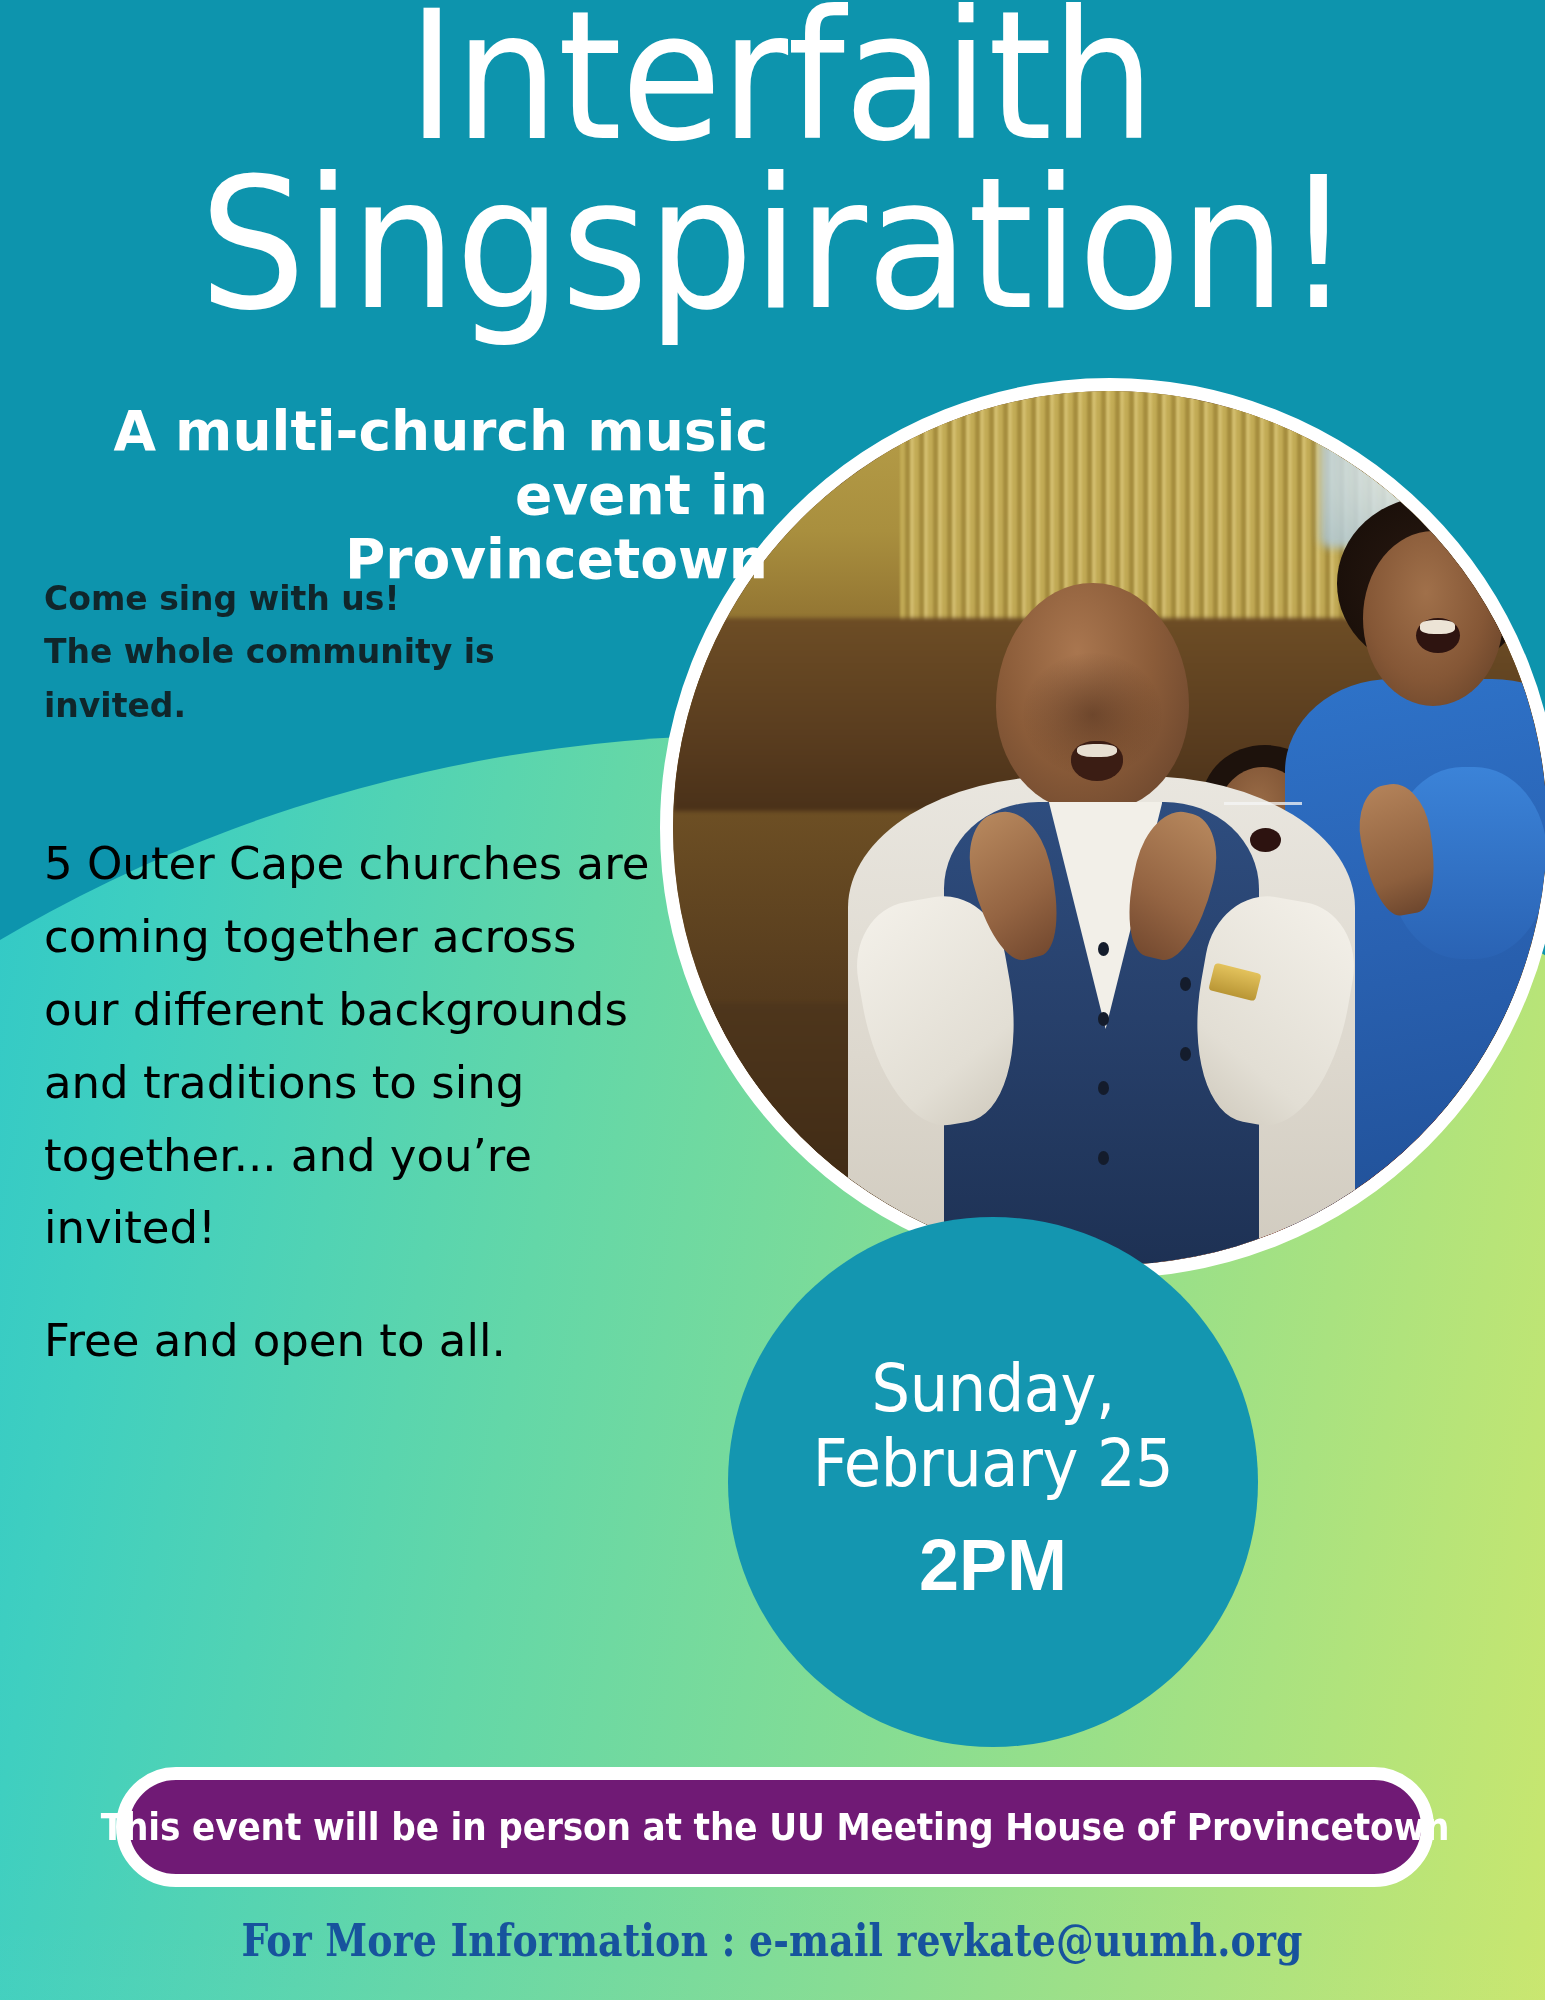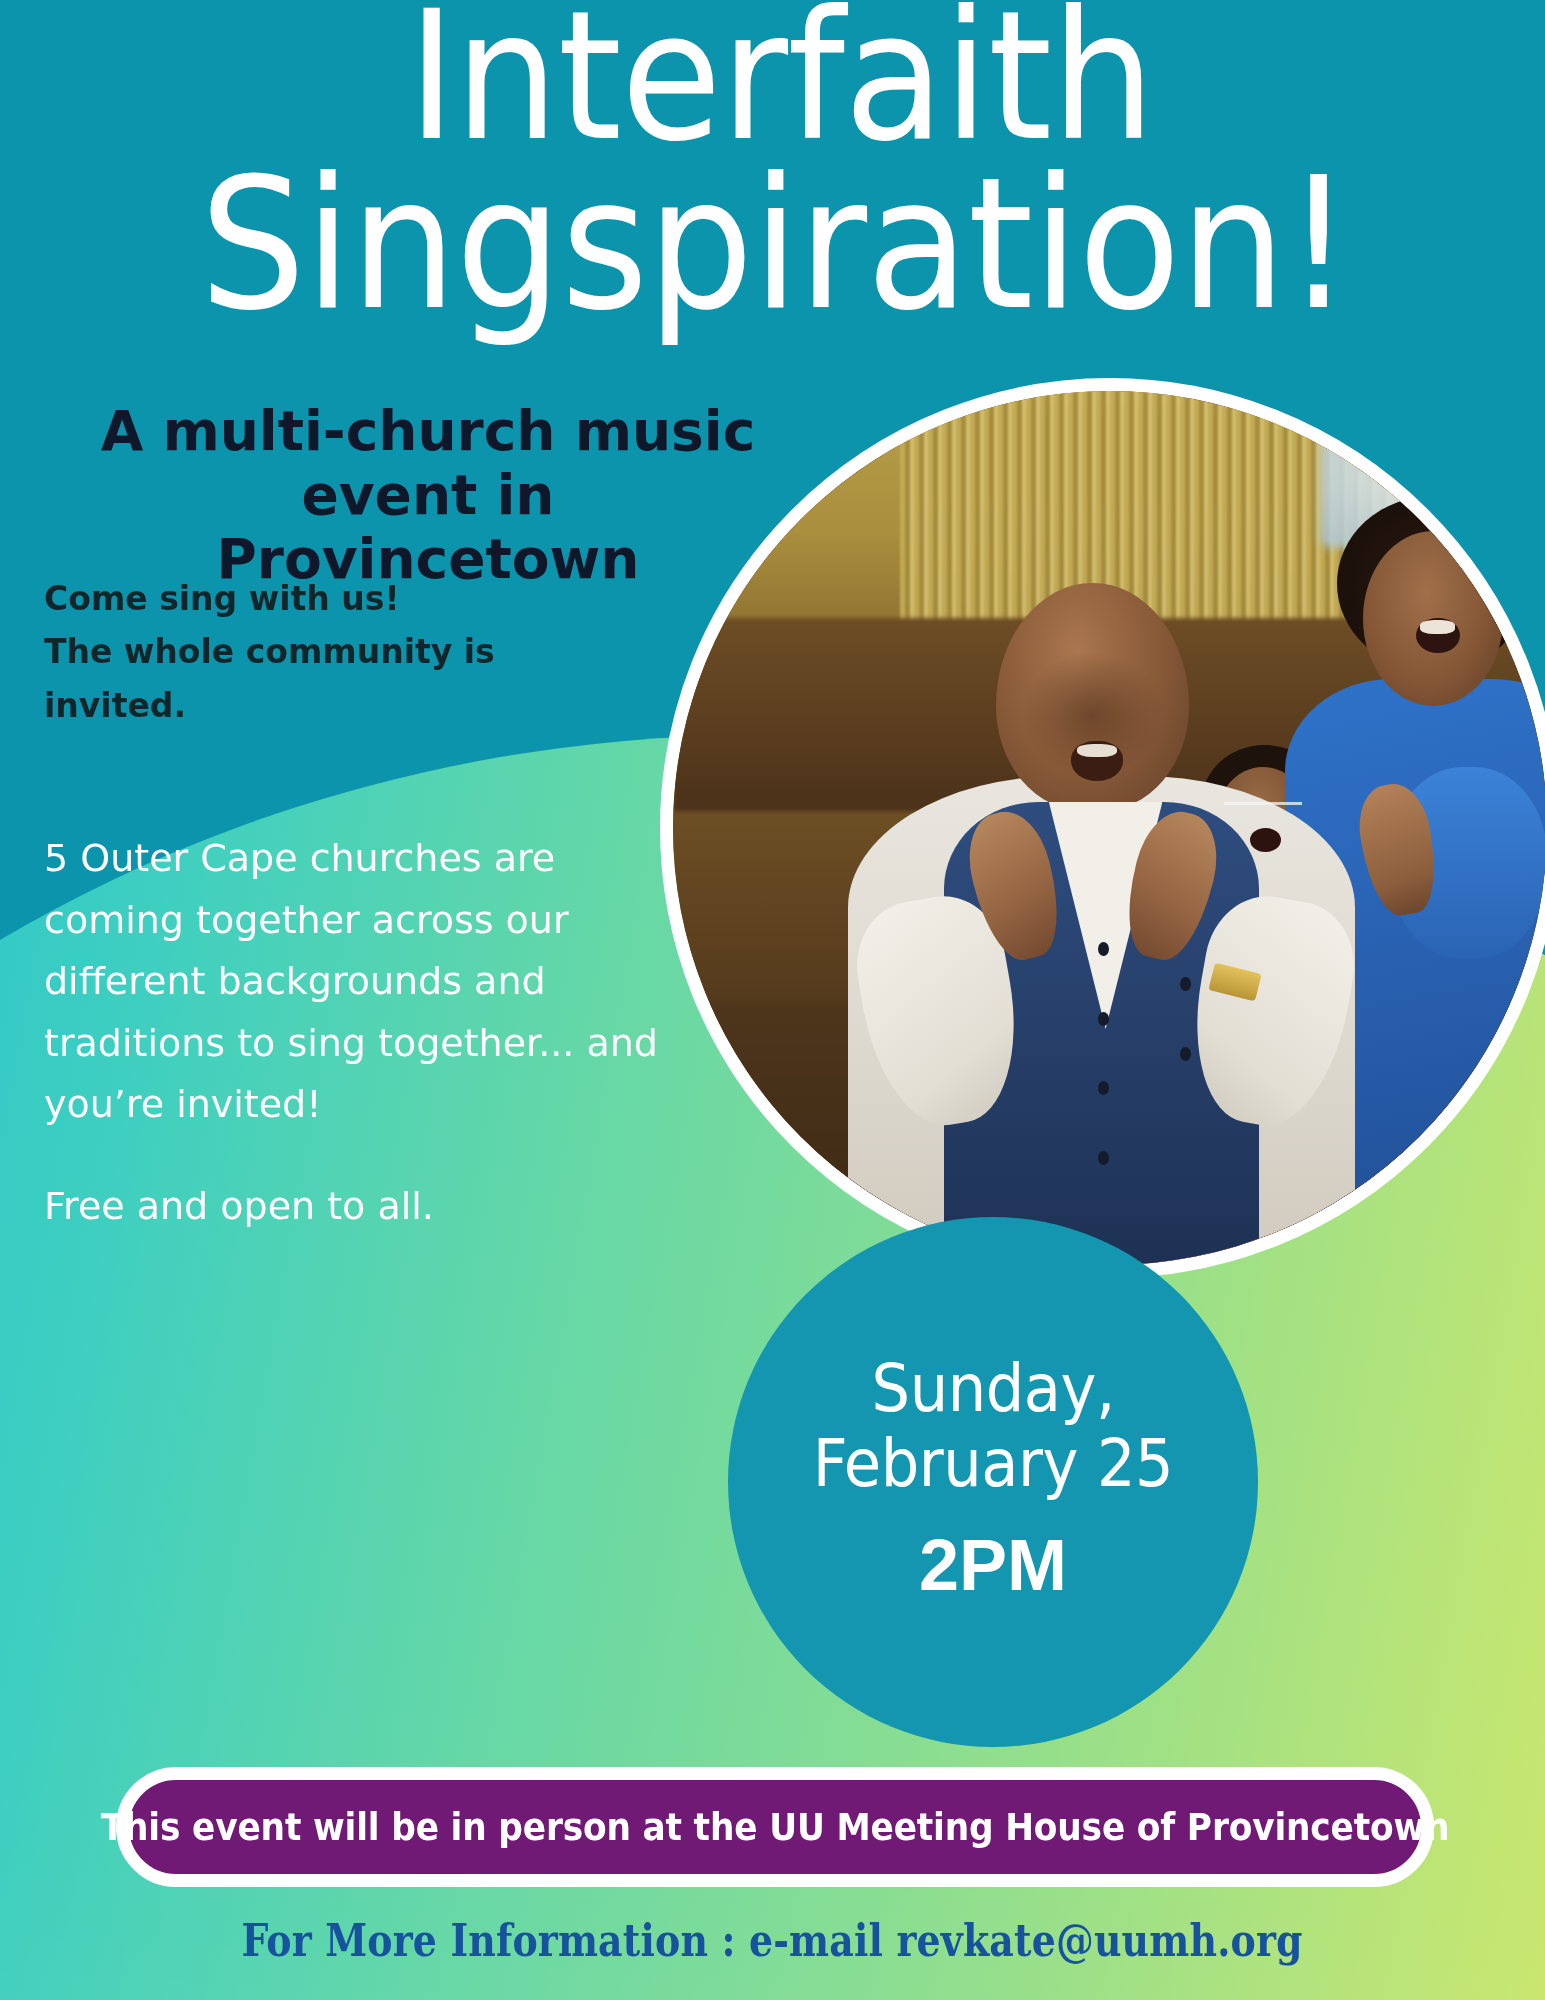--- a/index.html
+++ b/index.html
@@ -64,25 +64,25 @@
   }
   .title .l1{ display:block; font-size:178px; padding-left:18px;}
   .title .l2{ display:block; font-size:182px; padding-left:6px;}
 
   
   .subtitle{
     position:absolute;
     left:88px;
     top:400px;
     width:680px;
-    color:#0f172a;
+    color:#ffffff;
     font-weight:bold;
     font-size:55px;
     line-height:1.16;
-    text-align:center;
+    text-align:right;
     z-index:6;
   }
 
   
   .intro{
     position:absolute;
     left:44px;
     top:572px;
     width:560px;
     color:#10262b;
@@ -91,22 +91,22 @@
     line-height:1.62;
     z-index:6;
   }
 
   
   .body-col{
     position:absolute;
     left:44px;
     top:828px;
     width:620px;
-    color:#ffffff;
-    font-size:38px;
+    color:#000000;
+    font-size:45px;
     line-height:1.62;
     z-index:6;
   }
   .body-col p{ margin-bottom:40px; }
   .body-col p:last-child{ margin-bottom:0; }
 
   
   .photo-circle{
     position:absolute;
     left:660px;

